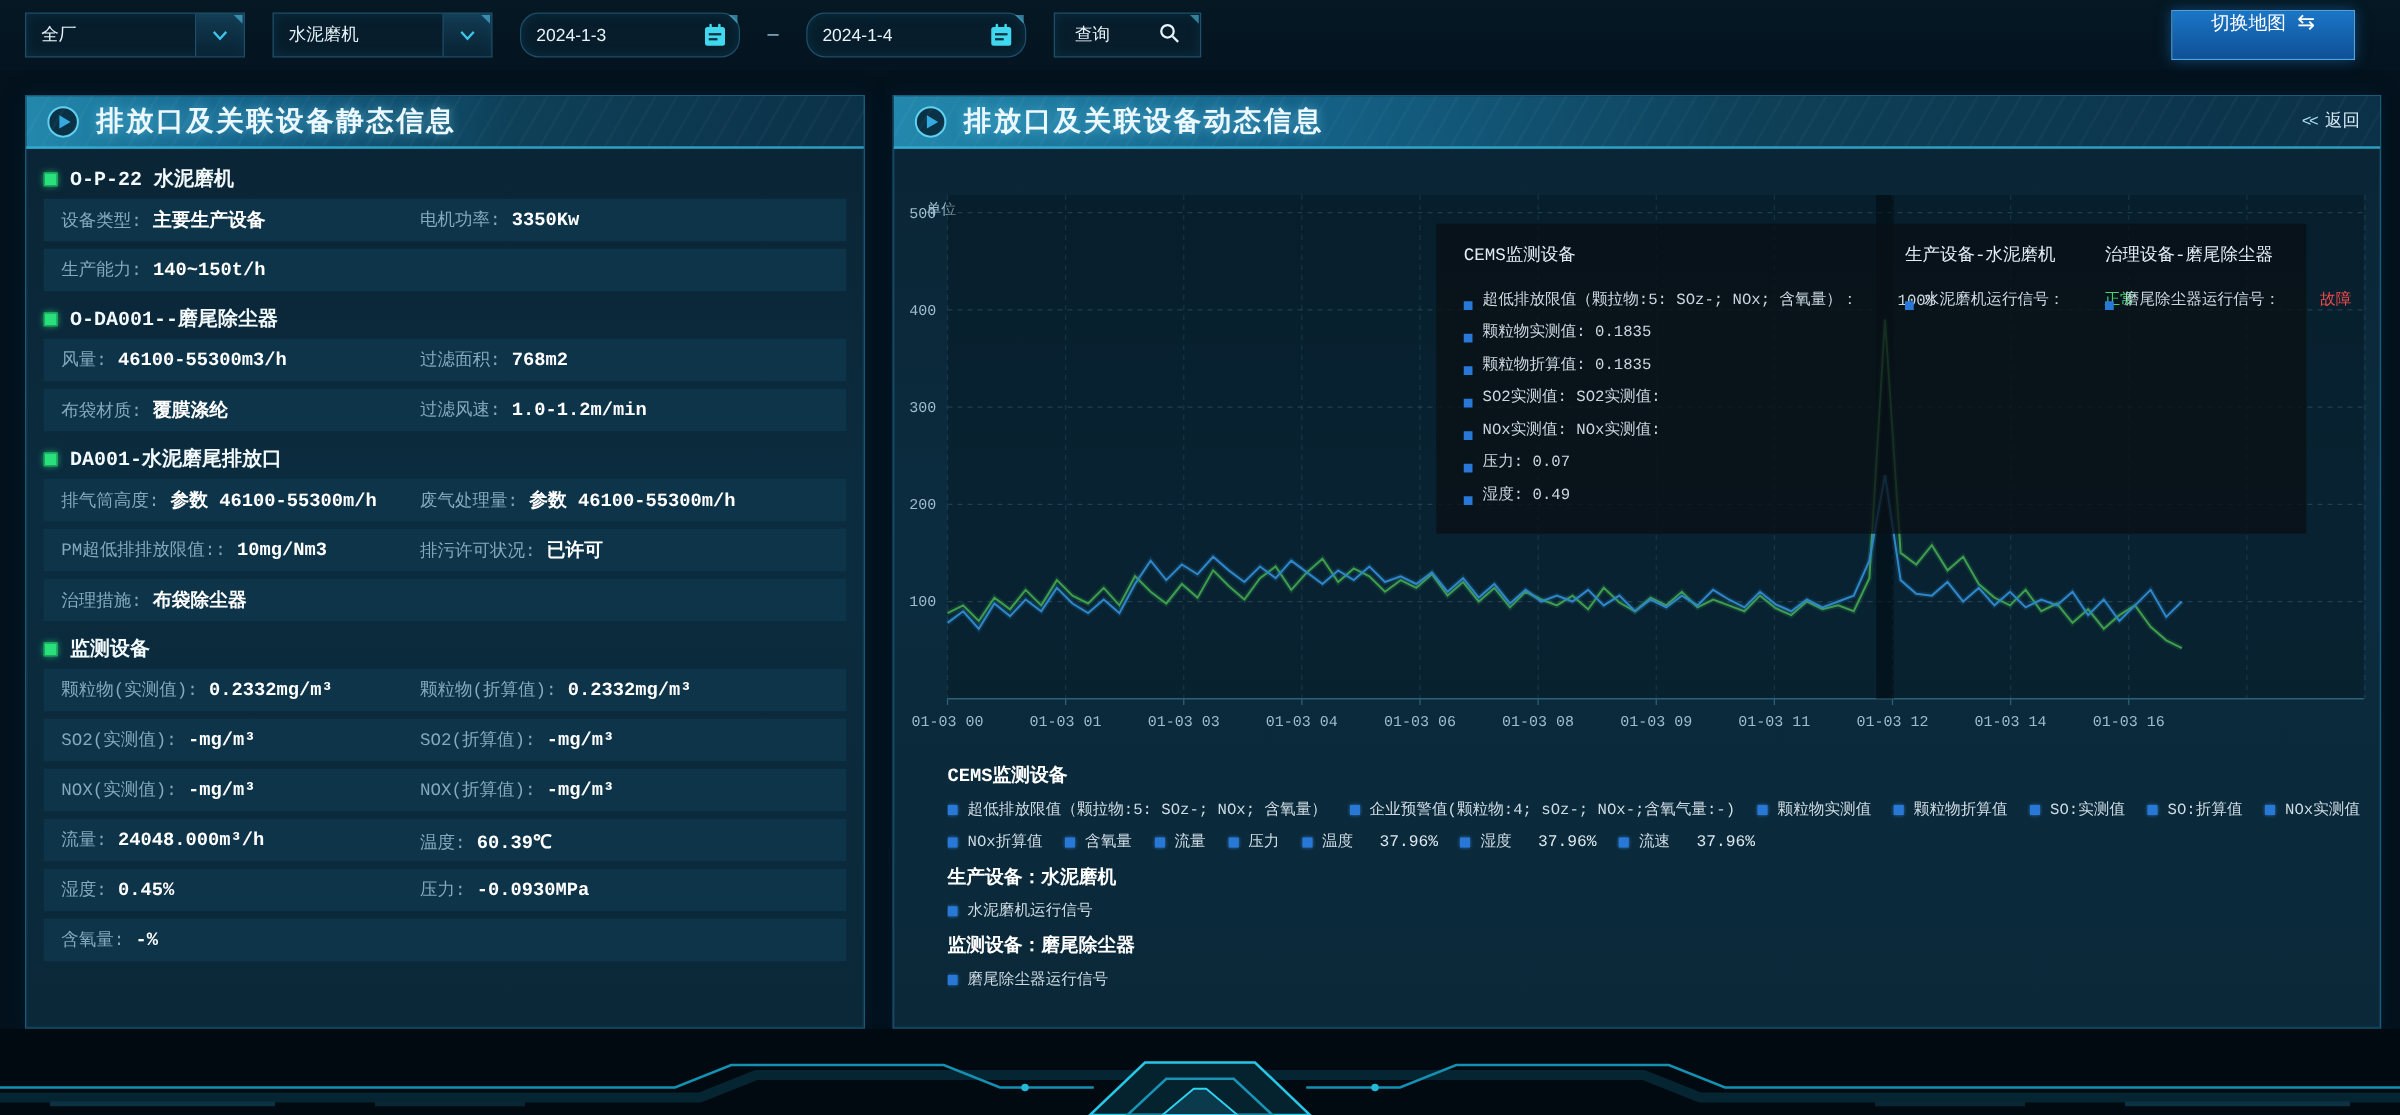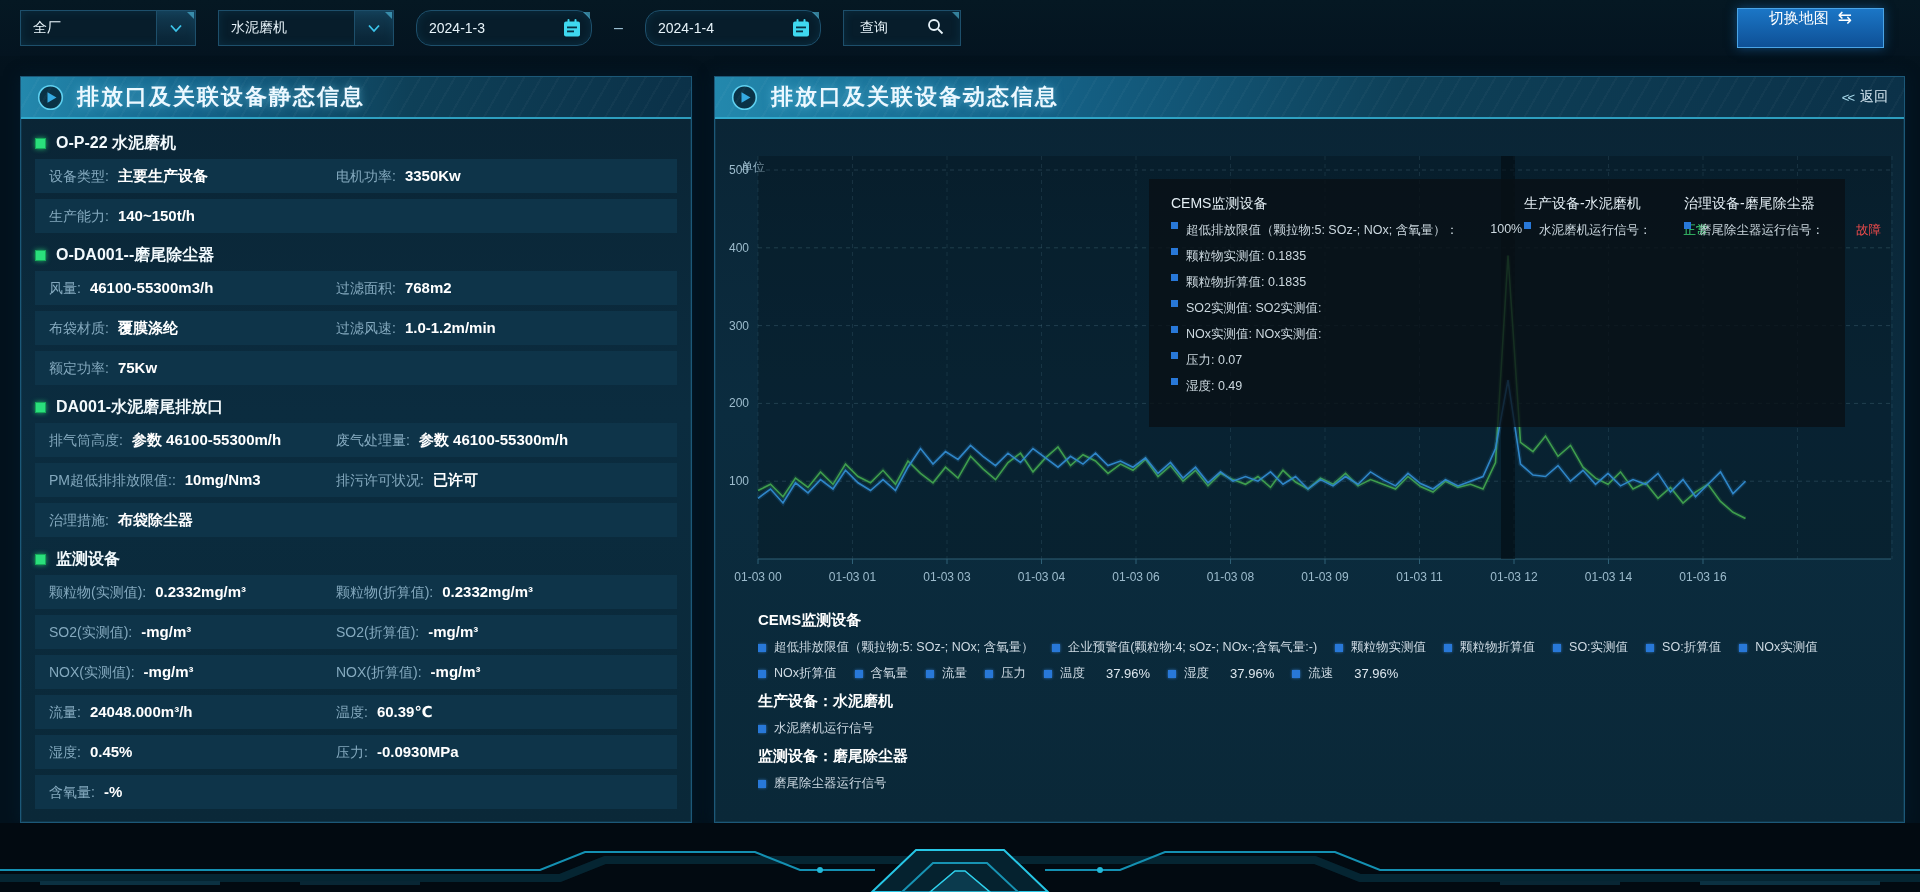--- a/index.html
+++ b/index.html
@@ -25,21 +25,21 @@
   .cal-icon{width:20px;height:20px;display:inline-block;}
   .switch-btn{margin-left:auto;margin-right:36px;height:38px;padding:0 31px;display:flex;
     gap:9px;background:linear-gradient(180deg,#1b76c6 0%,#0e5096 100%);
     border:1px solid #4aa4e6;color:#fff;font-size:15px;cursor:pointer;
     box-shadow:0 0 10px rgba(30,120,200,.5);}
   .switch-icon{font-size:17px;line-height:1;}
 
   
   .panel{position:absolute;top:76px;box-sizing:border-box;border:1px solid #1c5878;
     background:linear-gradient(180deg,#0a2434 0%,#0b2c3f 45%,#0a2838 100%);
-    box-shadow:0 0 14px rgba(0,30,50,.7), inset 0 0 0 1px rgba(40,120,160,.18);}
+    box-shadow:0 0 14px rgba(0,30,50,.7), inset 0 0 0 1px rgba(40,120,160,.18);font-family:Liberation Mono, monospace;}
   .left-panel{left:20px;width:672px;height:747px;}
   .right-panel{left:714px;width:1191px;height:747px;}
   .panel-header{position:relative;height:42px;display:flex;align-items:center;gap:13px;
     padding:0 16px;box-sizing:border-box;
     background:linear-gradient(90deg,#2388ad 0%,#15648a 26%,#0e4058 58%,#0b3148 100%);
     border-bottom:2px solid rgba(52,176,210,.85);}
   .panel-header::before{content:"";position:absolute;inset:0;pointer-events:none;
     background:repeating-linear-gradient(120deg,rgba(255,255,255,.028) 0 2px,transparent 2px 15px);}
   .panel-title{font-size:22px;font-weight:bold;color:#ecf8ff;letter-spacing:2px;
     text-shadow:0 0 9px rgba(120,220,255,.55);}
@@ -61,21 +61,21 @@
   .val{color:#ffffff;font-size:15px;font-weight:bold;white-space:nowrap;}
 
   
   .chart-wrap{position:relative;width:1189px;height:482px;}
   .chart-svg-holder{position:absolute;inset:0;}
   .unit-label{position:absolute;left:26px;top:40px;color:#9dbccd;font-size:12px;}
   .tooltip{position:absolute;left:434px;top:60px;width:696px;height:248px;box-sizing:border-box;
     background:rgba(9,15,21,.78);padding:16px 22px;display:grid;
     grid-template-columns:345px 152px 1fr;column-gap:8px;z-index:5;}
   .tt-header{color:#e4eef4;font-size:14px;margin-bottom:9px;}
-  .tt-item{display:flex;align-items:flex-start;gap:8px;color:#ccd8df;font-size:12.5px;height:26px;white-space:nowrap;}
+  .tt-item{display:flex;align-items:flex-end;gap:8px;color:#ccd8df;font-size:12.5px;height:26px;white-space:nowrap;}
   .tt-sq{width:7px;height:7px;background:#2878d8;flex:0 0 auto;}
   .tt-val{margin-left:24px;}
 
   
   .legend-area{padding:0 0 0 43px;}
   .lg-title{color:#fff;font-weight:bold;font-size:15px;margin:10px 0 9px;}
   .lg-row{display:flex;gap:40px;margin-bottom:9px;white-space:nowrap;overflow:hidden;}
   .lg-row.dense{gap:18px;}
   .lg-item{display:inline-flex;align-items:center;gap:8px;color:#cfdbe4;font-size:12.5px;cursor:pointer;}
   .lg-sq{width:8px;height:8px;flex:0 0 auto;box-shadow:0 0 3px rgba(60,140,230,.8);}
@@ -199,26 +199,20 @@
           </div>
         </div>
         <div class="info-row">
           <div class="cell c1">
             <span class="lbl">布袋材质:</span>
             <span class="val">覆膜涤纶</span>
           </div>
           <div class="cell c2">
             <span class="lbl">过滤风速:</span>
             <span class="val">1.0-1.2m/min</span>
-          </div>
-        </div>
-        <div class="info-row">
-          <div class="cell c1">
-            <span class="lbl">额定功率:</span>
-            <span class="val">75Kw</span>
           </div>
         </div>
         <div class="sec-header">
           <span class="bullet" style="background: rgb(42, 224, 124);"></span>
           <span class="sec-title">DA001-水泥磨尾排放口</span>
         </div>
         <div class="info-row">
           <div class="cell c1">
             <span class="lbl">排气筒高度:</span>
             <span class="val">参数 46100-55300m/h</span>

